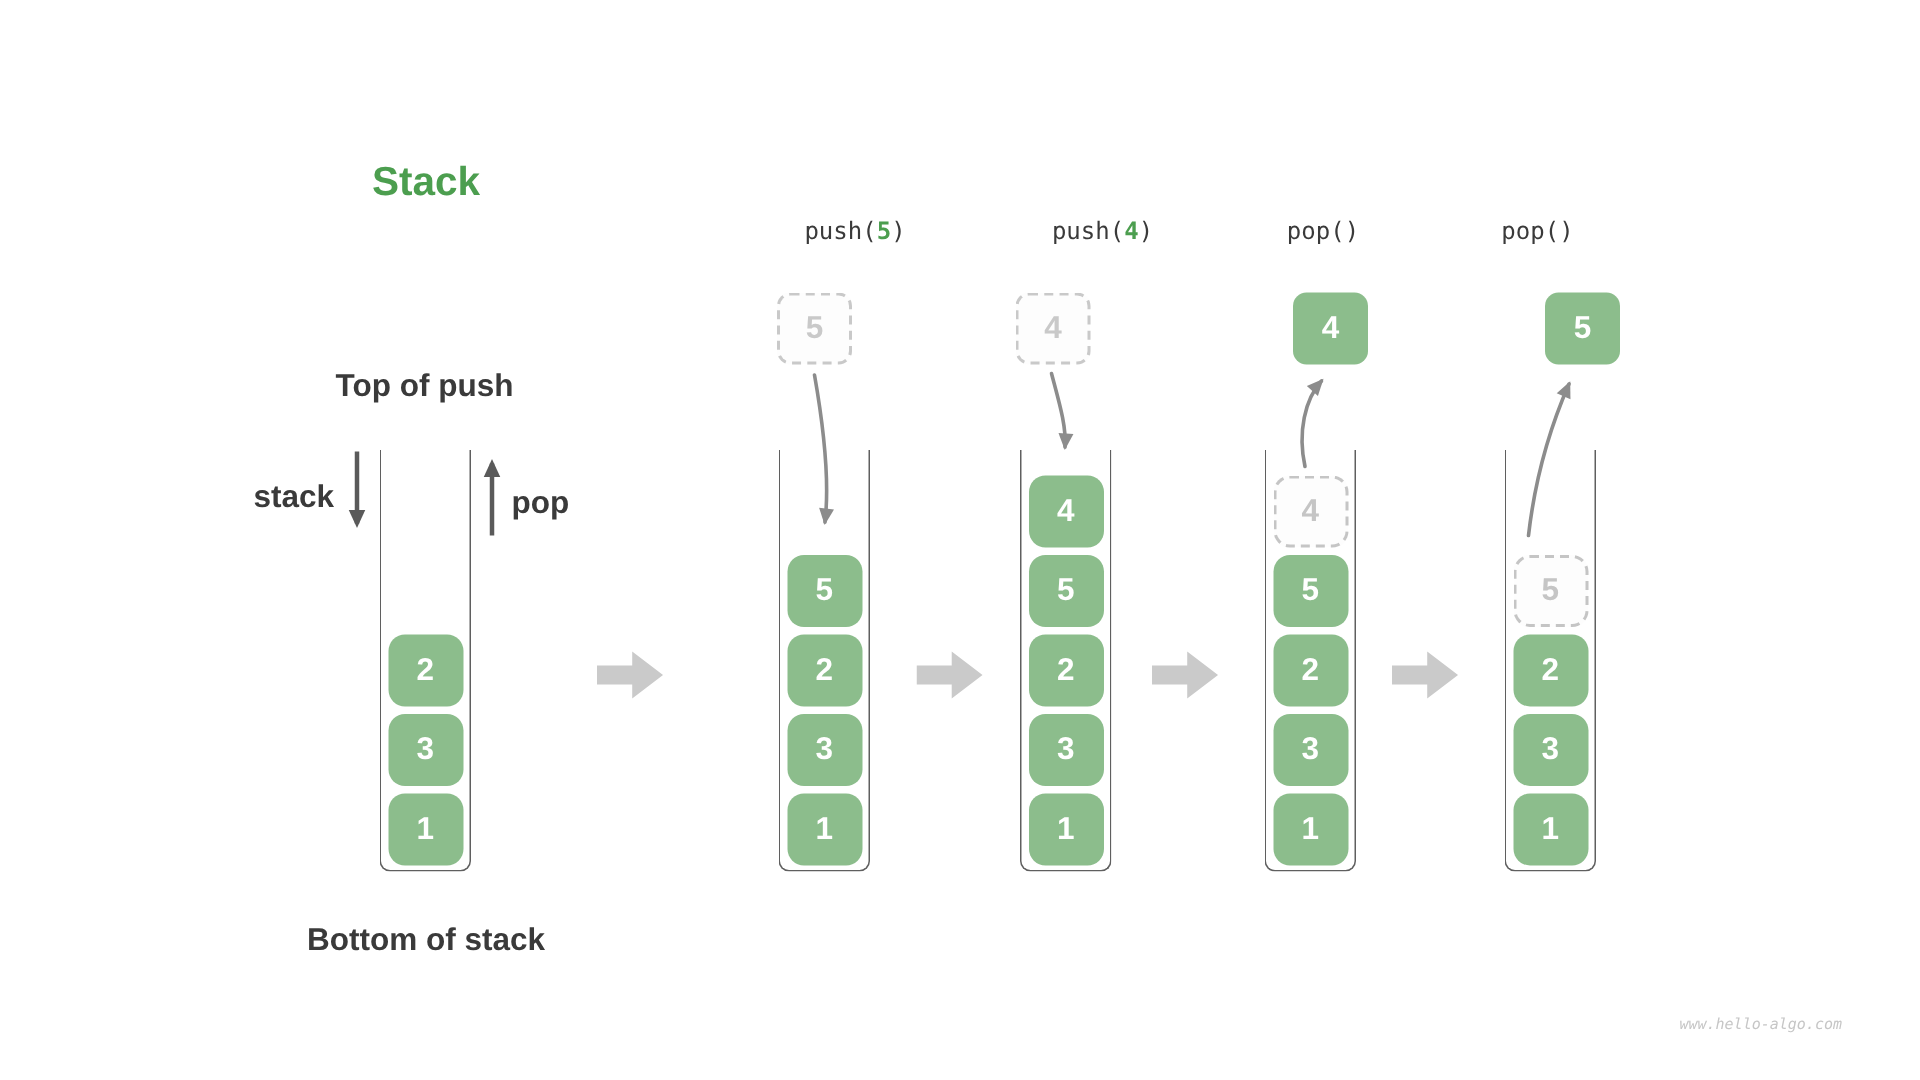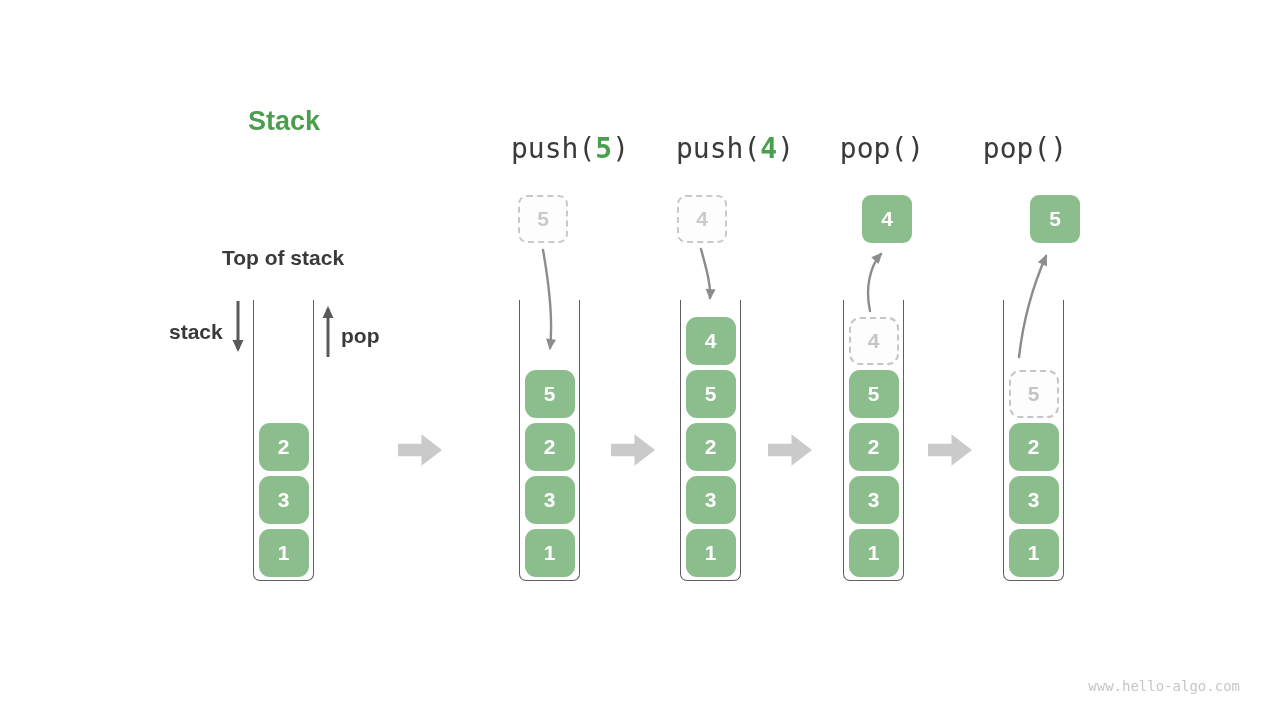--- a/index.html
+++ b/index.html
@@ -54,32 +54,32 @@
     position:absolute;top:195px;width:50px;height:48px;border-radius:9px;z-index:3;
     display:flex;align-items:center;justify-content:center;
     font-size:21px;font-weight:700;
   }
   .float.dashed{
     border:2px dashed #c9c9c9;background:#fdfdfd;color:#c9c9c9;box-sizing:border-box;
   }
   .float.solid{background:var(--block-green);color:#fff;}
 
   .op{
-    position:absolute;top:132px;transform:translateX(-50%);
-    font-family:"DejaVu Sans Mono",monospace;font-size:28px;color:var(--text-dark);
+    position:absolute;top:144px;transform:translateX(-50%);
+    font-family:"DejaVu Sans Mono",monospace;font-size:16px;color:var(--text-dark);
     white-space:nowrap;
   }
   .op .arg{color:var(--accent-green);font-weight:700;}
 
   .step-arrow{position:absolute;top:431px;width:45px;height:38px;z-index:1;}
   .step-arrow polygon{fill:var(--step-arrow-gray);}
 
   .watermark{
-    position:absolute;top:678px;right:40px;
-    font-family:"DejaVu Sans Mono",monospace;font-size:14px;color:var(--watermark-gray);
+    position:absolute;top:678px;right:52px;
+    font-family:"DejaVu Sans Mono",monospace;font-size:10px;color:var(--watermark-gray);font-style:italic;
   }
 </style>
 </head>
 <body>
 
 <div class="canvas">
 
   <svg class="overlay" width="1280" height="720" viewBox="0 0 1280 720">
     <defs>
       <marker id="mgray" markerUnits="userSpaceOnUse" markerWidth="13" markerHeight="13" refX="10" refY="6.5" orient="auto">
@@ -92,21 +92,22 @@
     <path class="flow" d="M543,250 C549,284 553,322 550,348" marker-end="url(#mgray)"></path>
     <path class="flow" d="M701,249 C706,268 711,284 710,298" marker-end="url(#mgray)"></path>
     <path class="flow" d="M870,311 C865,288 870,266 881,254" marker-end="url(#mgray)"></path>
     <path class="flow" d="M1019,357 C1023,322 1032,288 1046,256" marker-end="url(#mgray)"></path>
     <path class="op-arrow" d="M238,301 L238,349" marker-end="url(#mdark)"></path>
     <path class="op-arrow" d="M328,357 L328,309" marker-end="url(#mdark)"></path>
   </svg>
 
   <div class="title">Stack</div>
 
-  <div class="pos-label" style="left:283px;top:246px">Top of stack</div>
+  <div class="pos-label" style="left:283px;top:246px">Top of push</div>
+  <div class="pos-label" style="left:284px;top:615px">Bottom of stack</div>
   <div class="side-label" style="left:169px;top:320px">stack</div>
   <div class="side-label" style="left:341px;top:324px">pop</div>
 
   <div class="op" style="left:570px">
     <span>push(</span><span class="arg">5</span><span>)</span>
   </div>
   <div class="op" style="left:735px">
     <span>push(</span><span class="arg">4</span><span>)</span>
   </div>
   <div class="op" style="left:882px">

